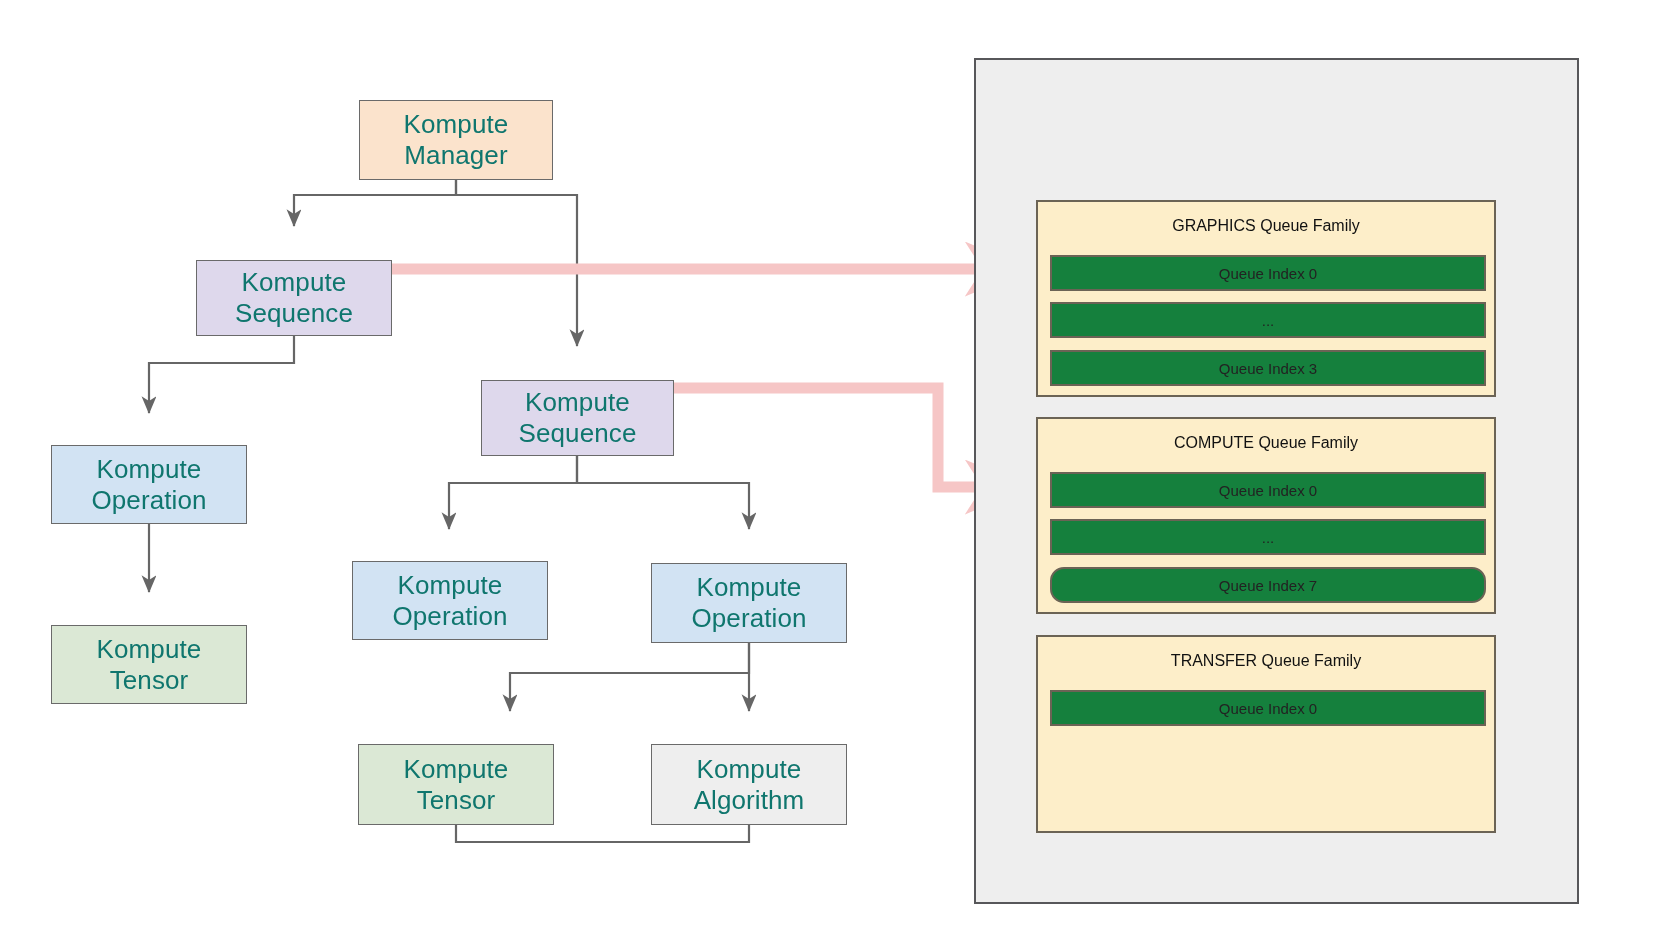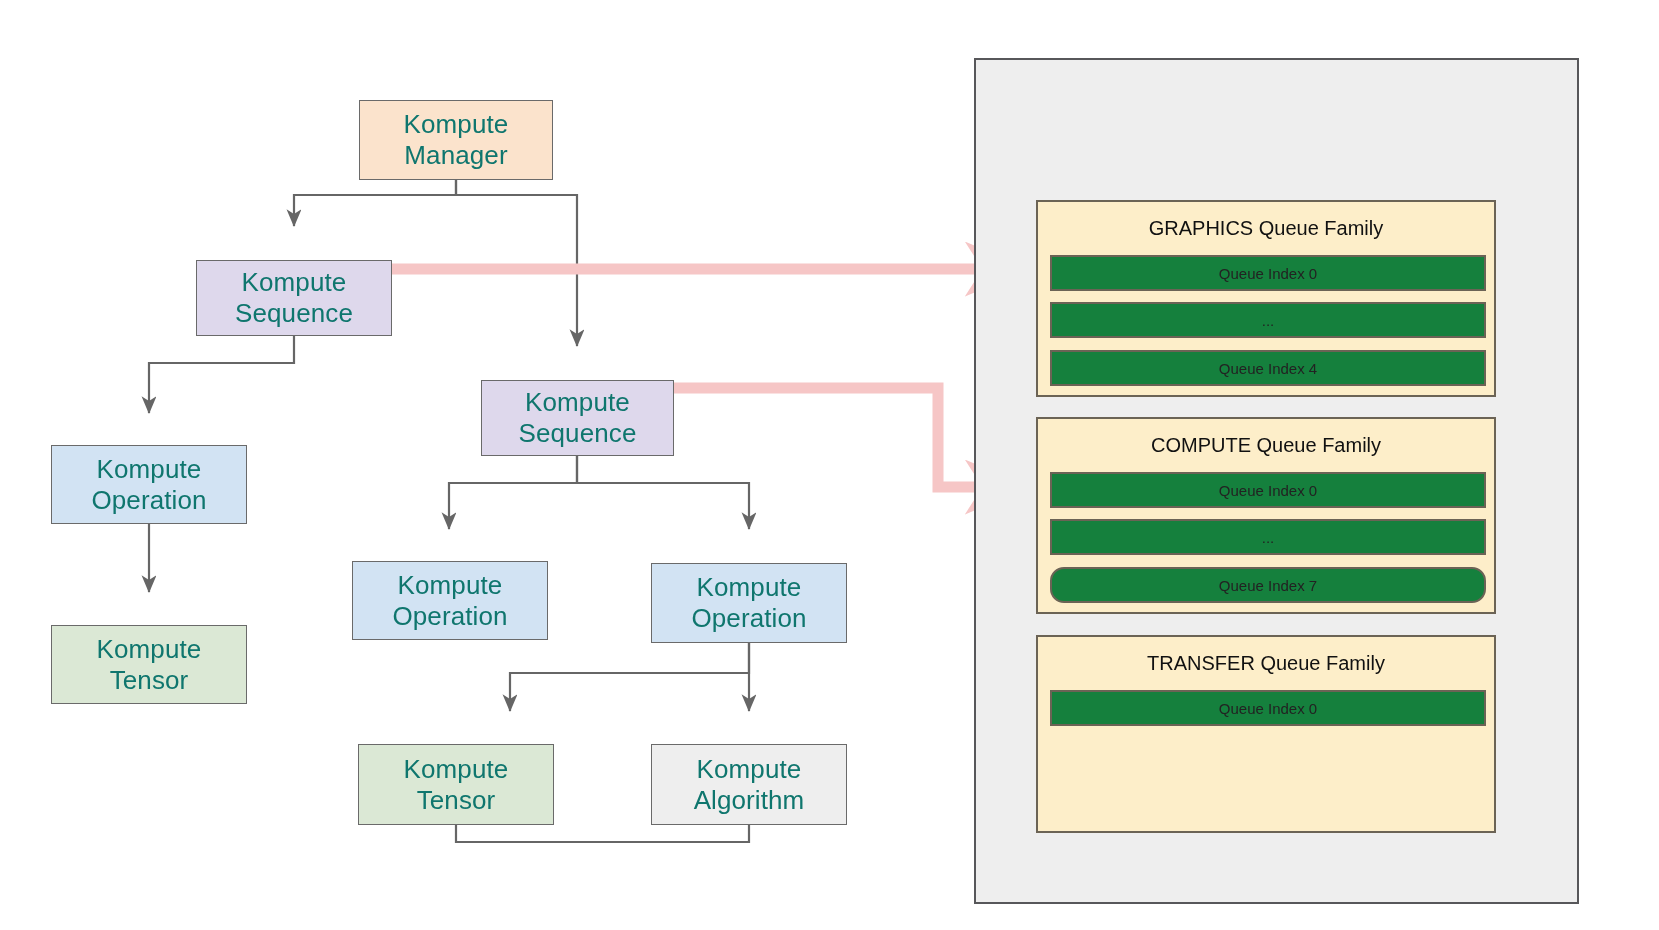--- a/index.html
+++ b/index.html
@@ -66,21 +66,21 @@
   .qfamily {
     position: absolute;
     box-sizing: border-box;
     background: #fdeec9;
     border: 2.2px solid #6b6355;
   }
   .qfamily-title {
     position: absolute;
     width: 100%;
     text-align: center;
-    font-size: 20px;
+    font-size: 16px;
     color: #111111;
   }
   .qrow {
     position: absolute;
     box-sizing: border-box;
     background: #15803d;
     border: 2.2px solid #6b6355;
     display: flex;
     align-items: center;
     justify-content: center;
@@ -166,21 +166,21 @@
 Algorithm</span>
   </div>
 
   <div class="gpu-panel" style="left:974px; top:58px; width:605px; height:846px;">
 
 
     <div class="qfamily" style="left:60px; top:140px; width:460px; height:197px;">
       <div class="qfamily-title" style="top:15px; left:0;">GRAPHICS Queue Family</div>
       <div class="qrow" style="left:12px; top:53px; width:436px; height:36px;">Queue Index 0</div>
       <div class="qrow" style="left:12px; top:100px; width:436px; height:36px;">...</div>
-      <div class="qrow" style="left:12px; top:148px; width:436px; height:36px;">Queue Index 4</div>
+      <div class="qrow" style="left:12px; top:148px; width:436px; height:36px;">Queue Index 3</div>
     </div>
 
     <div class="qfamily" style="left:60px; top:357px; width:460px; height:197px;">
       <div class="qfamily-title" style="top:15px; left:0;">COMPUTE Queue Family</div>
       <div class="qrow" style="left:12px; top:53px; width:436px; height:36px;">Queue Index 0</div>
       <div class="qrow" style="left:12px; top:100px; width:436px; height:36px;">...</div>
       <div class="qrow" style="left:12px; top:148px; width:436px; height:36px;border-radius:14px;">Queue Index 7</div>
     </div>
 
     <div class="qfamily" style="left:60px; top:575px; width:460px; height:198px;">

